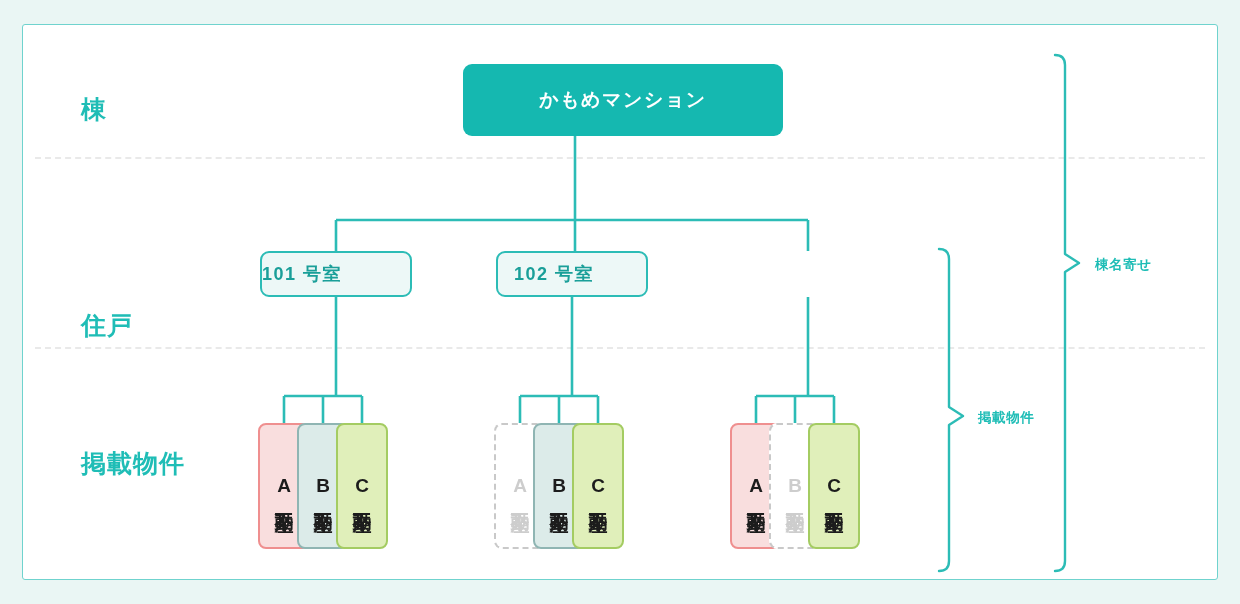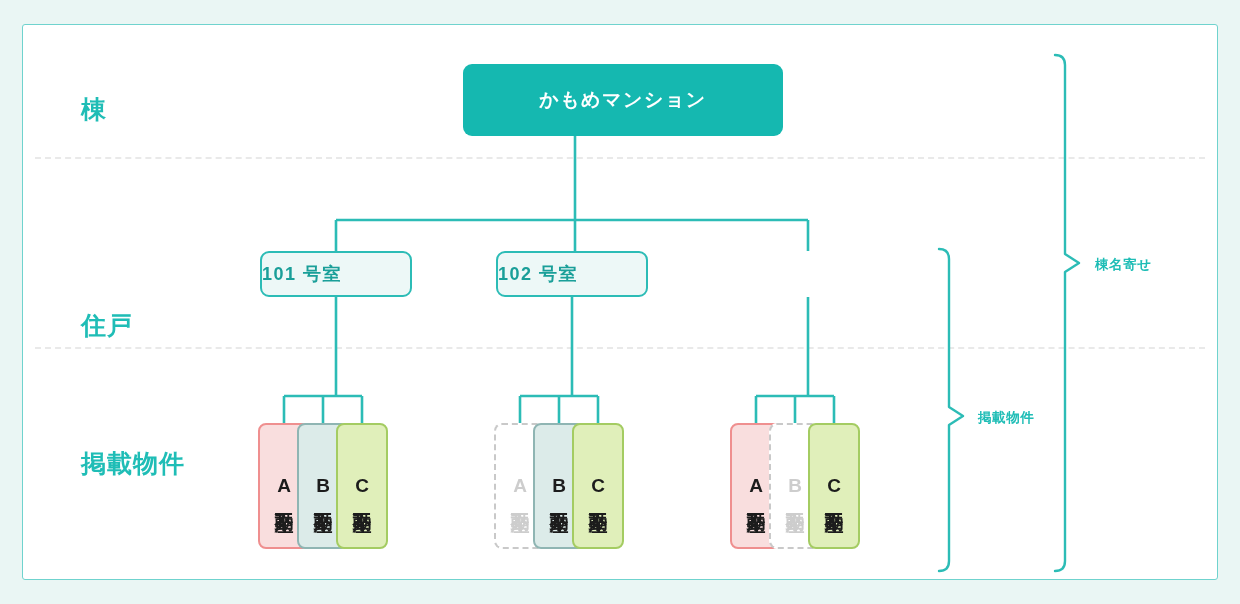--- a/index.html
+++ b/index.html
@@ -95,21 +95,21 @@
     align-items: center;
     justify-content: flex-start;
   }
   .unit-node .txt {
     color: #1a9f99;
     font-size: 18px;
     font-weight: bold;
     letter-spacing: 1.5px;
   }
   .unit-node.u0 { left: 237px; }
-  .unit-node.u1 { left: 473px; }
+  .unit-node.u1 { left: 473px; padding-left: 16px; }
   .unit-node.u2 { left: 709px; }
 
   
   .listing-node {
     position: absolute;
     top: 398px;
     width: 52px;
     height: 126px;
     border-radius: 8px;
     display: flex;

